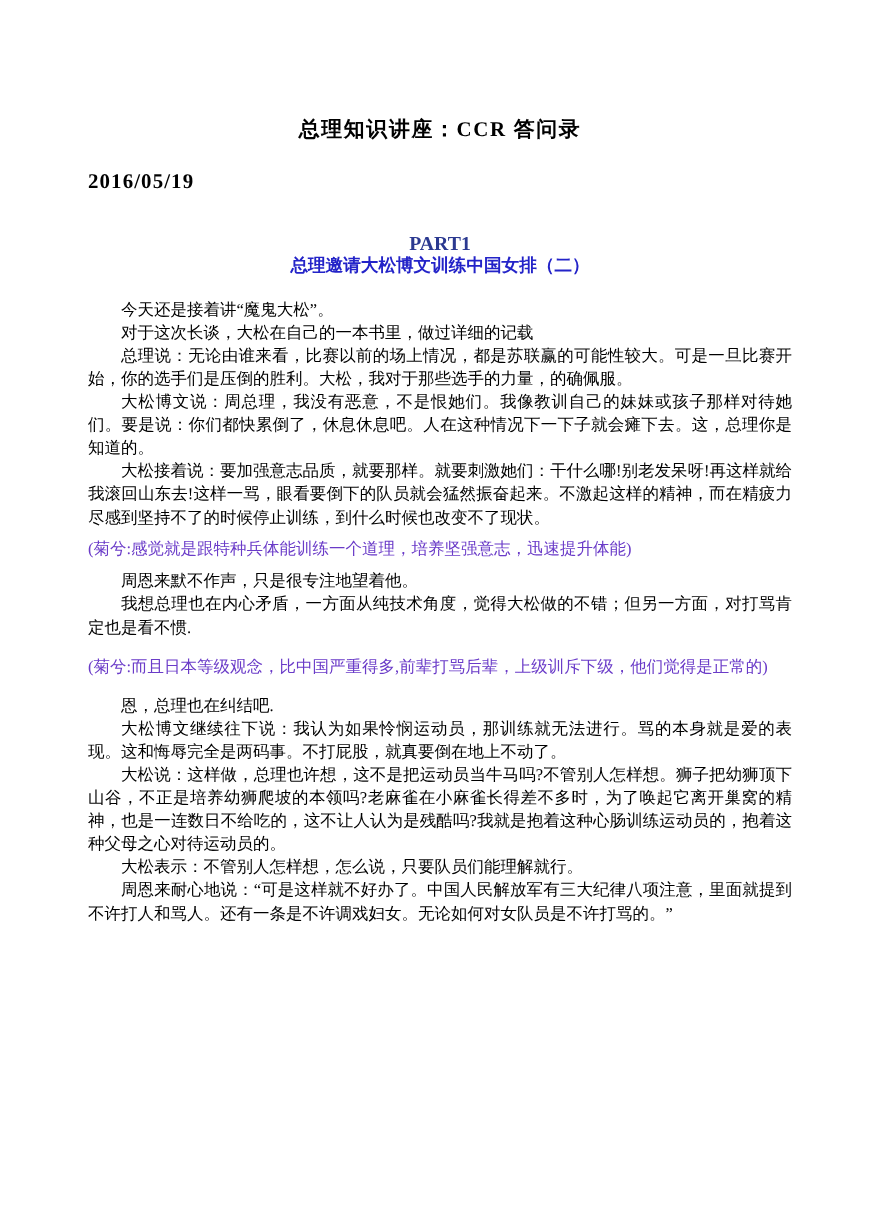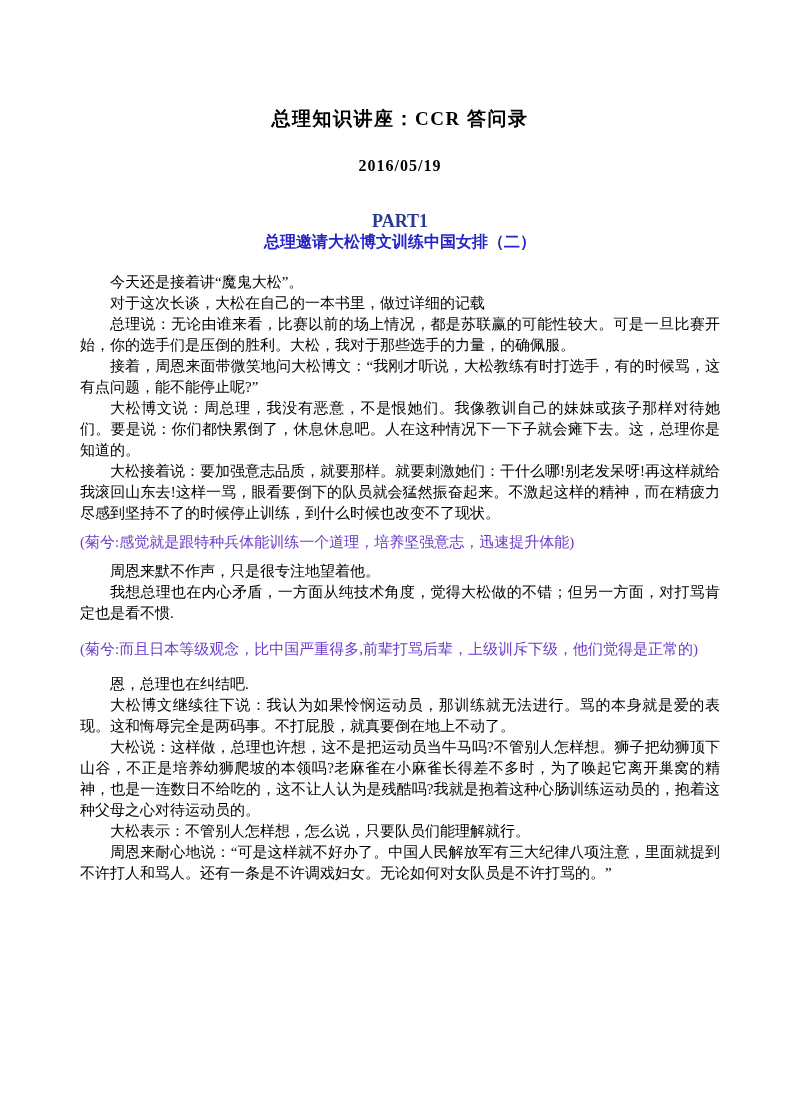--- a/index.html
+++ b/index.html
@@ -21,22 +21,21 @@
   }
   .doc-title {
     text-align: center;
     font-size: 19px;
     font-weight: bold;
     letter-spacing: 1.5px;
     line-height: 22px;
     margin: 0;
   }
   .doc-date {
-    text-align: center;
-    font-size: 16px;
+    font-size: 19px;
     font-weight: bold;
     letter-spacing: 1px;
     line-height: 20px;
     margin: 26px 0 0 0;
   }
   .part-label {
     text-align: center;
     font-size: 18px;
     font-weight: bold;
     line-height: 16px;
@@ -80,21 +79,20 @@
 
 <div class="page">
   <h1 class="doc-title">总理知识讲座：CCR 答问录</h1>
   <div class="doc-date">2016/05/19</div>
   <div class="part-label">PART1</div>
   <div class="section-title">总理邀请大松博文训练中国女排（二）</div>
   <div class="doc-body">
       <p class="para body">今天还是接着讲“魔鬼大松”。</p>
       <p class="para body">对于这次长谈，大松在自己的一本书里，做过详细的记载</p>
       <p class="para body">总理说：无论由谁来看，比赛以前的场上情况，都是苏联赢的可能性较大。可是一旦比赛开始，你的选手们是压倒的胜利。大松，我对于那些选手的力量，的确佩服。</p>
-      <p class="para body">接着，周恩来面带微笑地问大松博文：“我刚才听说，大松教练有时打选手，有的时候骂，这有点问题，能不能停止呢?”</p>
       <p class="para body">大松博文说：周总理，我没有恶意，不是恨她们。我像教训自己的妹妹或孩子那样对待她们。要是说：你们都快累倒了，休息休息吧。人在这种情况下一下子就会瘫下去。这，总理你是知道的。</p>
       <p class="para body">大松接着说：要加强意志品质，就要那样。就要刺激她们：干什么哪!别老发呆呀!再这样就给我滚回山东去!这样一骂，眼看要倒下的队员就会猛然振奋起来。不激起这样的精神，而在精疲力尽感到坚持不了的时候停止训练，到什么时候也改变不了现状。</p>
       <p class="para annotation">(菊兮:感觉就是跟特种兵体能训练一个道理，培养坚强意志，迅速提升体能)</p>
       <p class="para body">周恩来默不作声，只是很专注地望着他。</p>
       <p class="para body">我想总理也在内心矛盾，一方面从纯技术角度，觉得大松做的不错；但另一方面，对打骂肯定也是看不惯.</p>
       <p class="para annotation double">(菊兮:而且日本等级观念，比中国严重得多,前辈打骂后辈，上级训斥下级，他们觉得是正常的)</p>
       <p class="para body">恩，总理也在纠结吧.</p>
       <p class="para body">大松博文继续往下说：我认为如果怜悯运动员，那训练就无法进行。骂的本身就是爱的表现。这和悔辱完全是两码事。不打屁股，就真要倒在地上不动了。</p>
       <p class="para body">大松说：这样做，总理也许想，这不是把运动员当牛马吗?不管别人怎样想。狮子把幼狮顶下山谷，不正是培养幼狮爬坡的本领吗?老麻雀在小麻雀长得差不多时，为了唤起它离开巢窝的精神，也是一连数日不给吃的，这不让人认为是残酷吗?我就是抱着这种心肠训练运动员的，抱着这种父母之心对待运动员的。</p>
       <p class="para body">大松表示：不管别人怎样想，怎么说，只要队员们能理解就行。</p>

